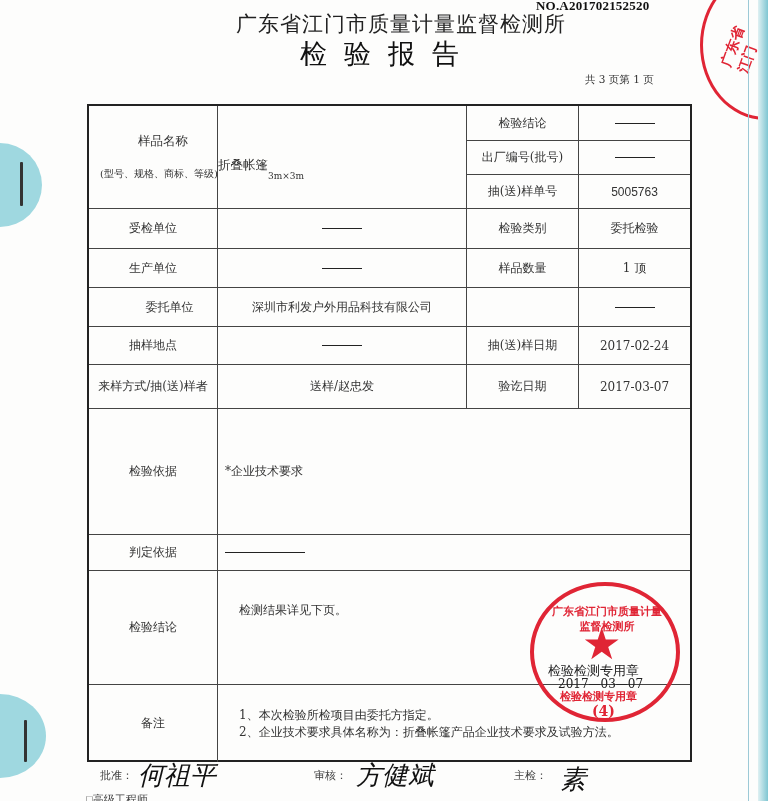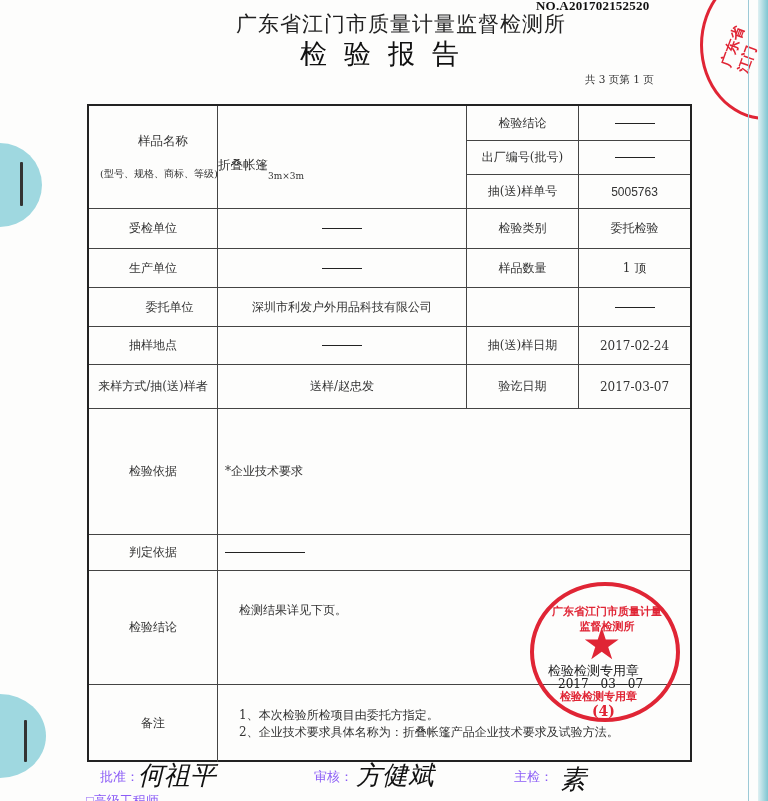--- a/index.html
+++ b/index.html
@@ -25,21 +25,21 @@
   .small { font-size:10px; }
   .tiny { font-size:9px; }
 
   
   .seal { position:absolute; border-radius:50%; border:3px solid #e02535; box-sizing:border-box; }
   .seal-star { position:absolute; color:#e02535; font-size:44px; line-height:1; }
   .seal-text { position:absolute; color:#e02535; font-weight:bold; font-size:13px; }
   .blue-tab { position:absolute; background:#9fd8e0; border-radius:50%; }
   .blue-slot { position:absolute; width:3px; background:#333; border-radius:1px; }
   .blue-strip { position:absolute; right:0; top:0; width:10px; height:801px; background:linear-gradient(90deg,#dff0f2,#7fc6d2); }
-  .sig { position:absolute; font-family:Liberation Serif, serif; font-size:13px; color:#8b5cf6; }
+  .sig { position:absolute; font-family:Liberation Serif, serif; font-size:11px; color:#404040; }
   .scrawl { position:absolute; font-family:"DejaVu Sans", sans-serif; font-style:italic; font-size:26px; color:#111; }
 </style>
 </head>
 <body>
 
 <div class="abs report-no">NO.A201702152520</div>
 <div class="abs org-title">广东省江门市质量计量监督检测所</div>
 <div class="abs doc-title">检验报告</div>
 <div class="abs page-info">共 3 页第 1 页</div>
 

